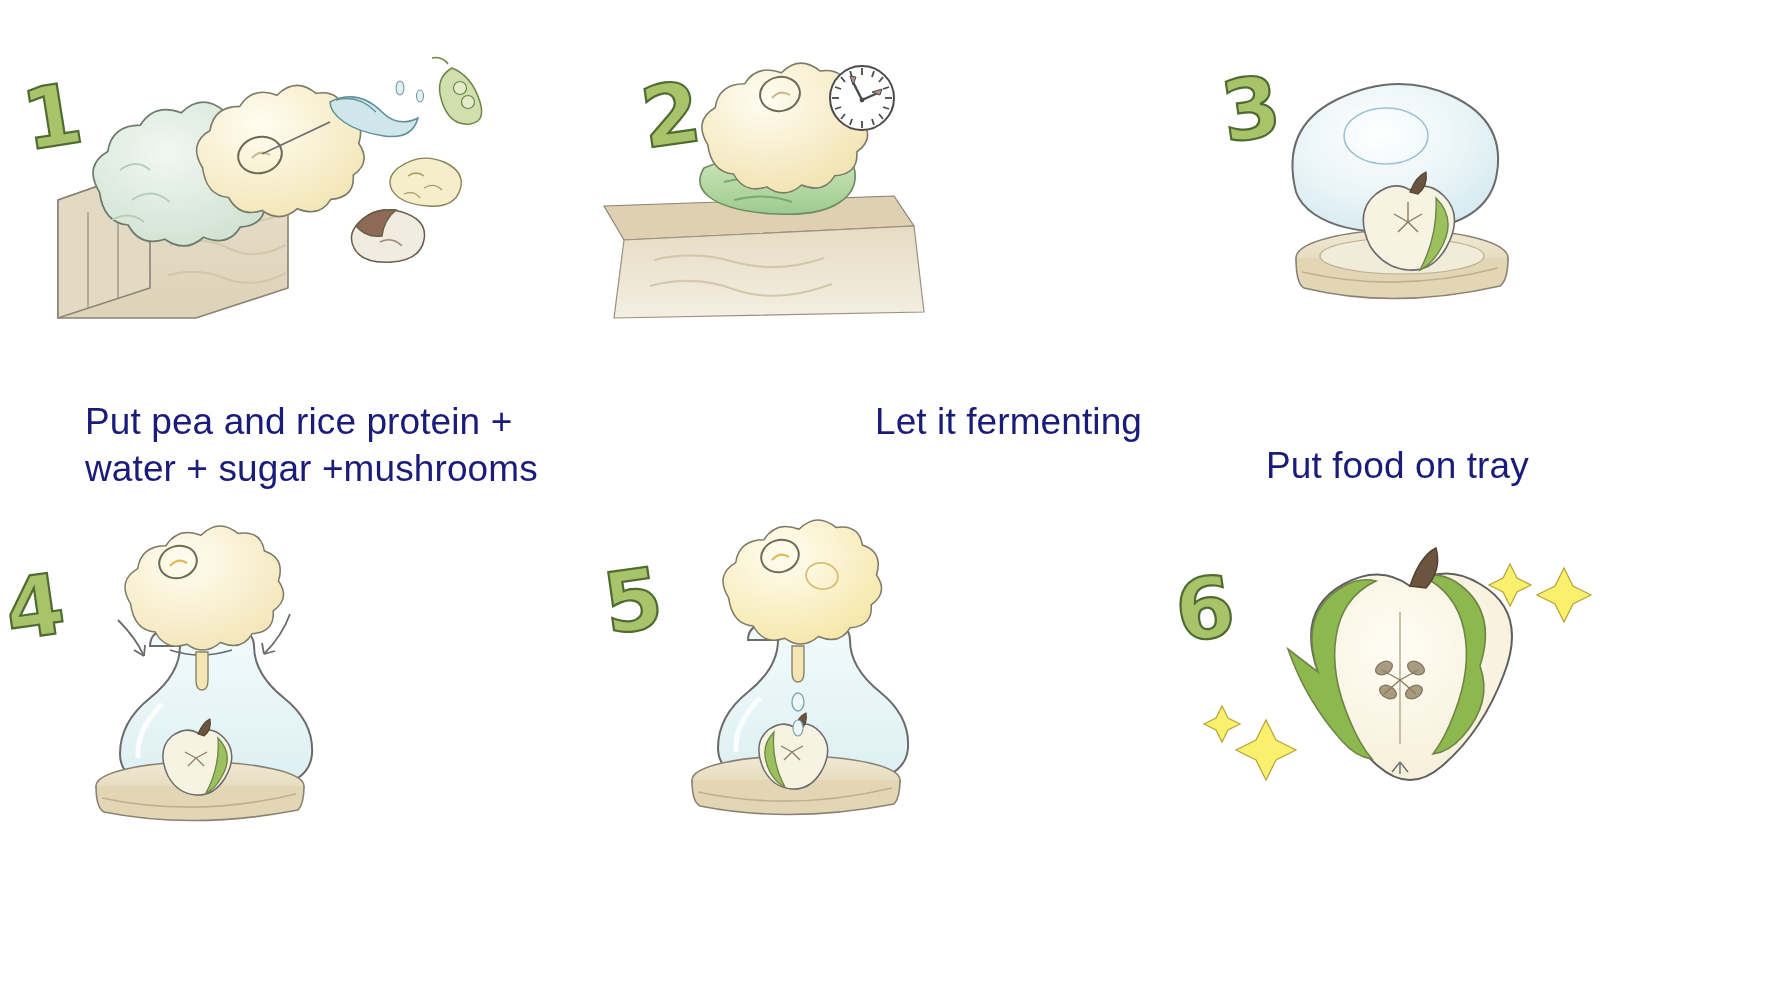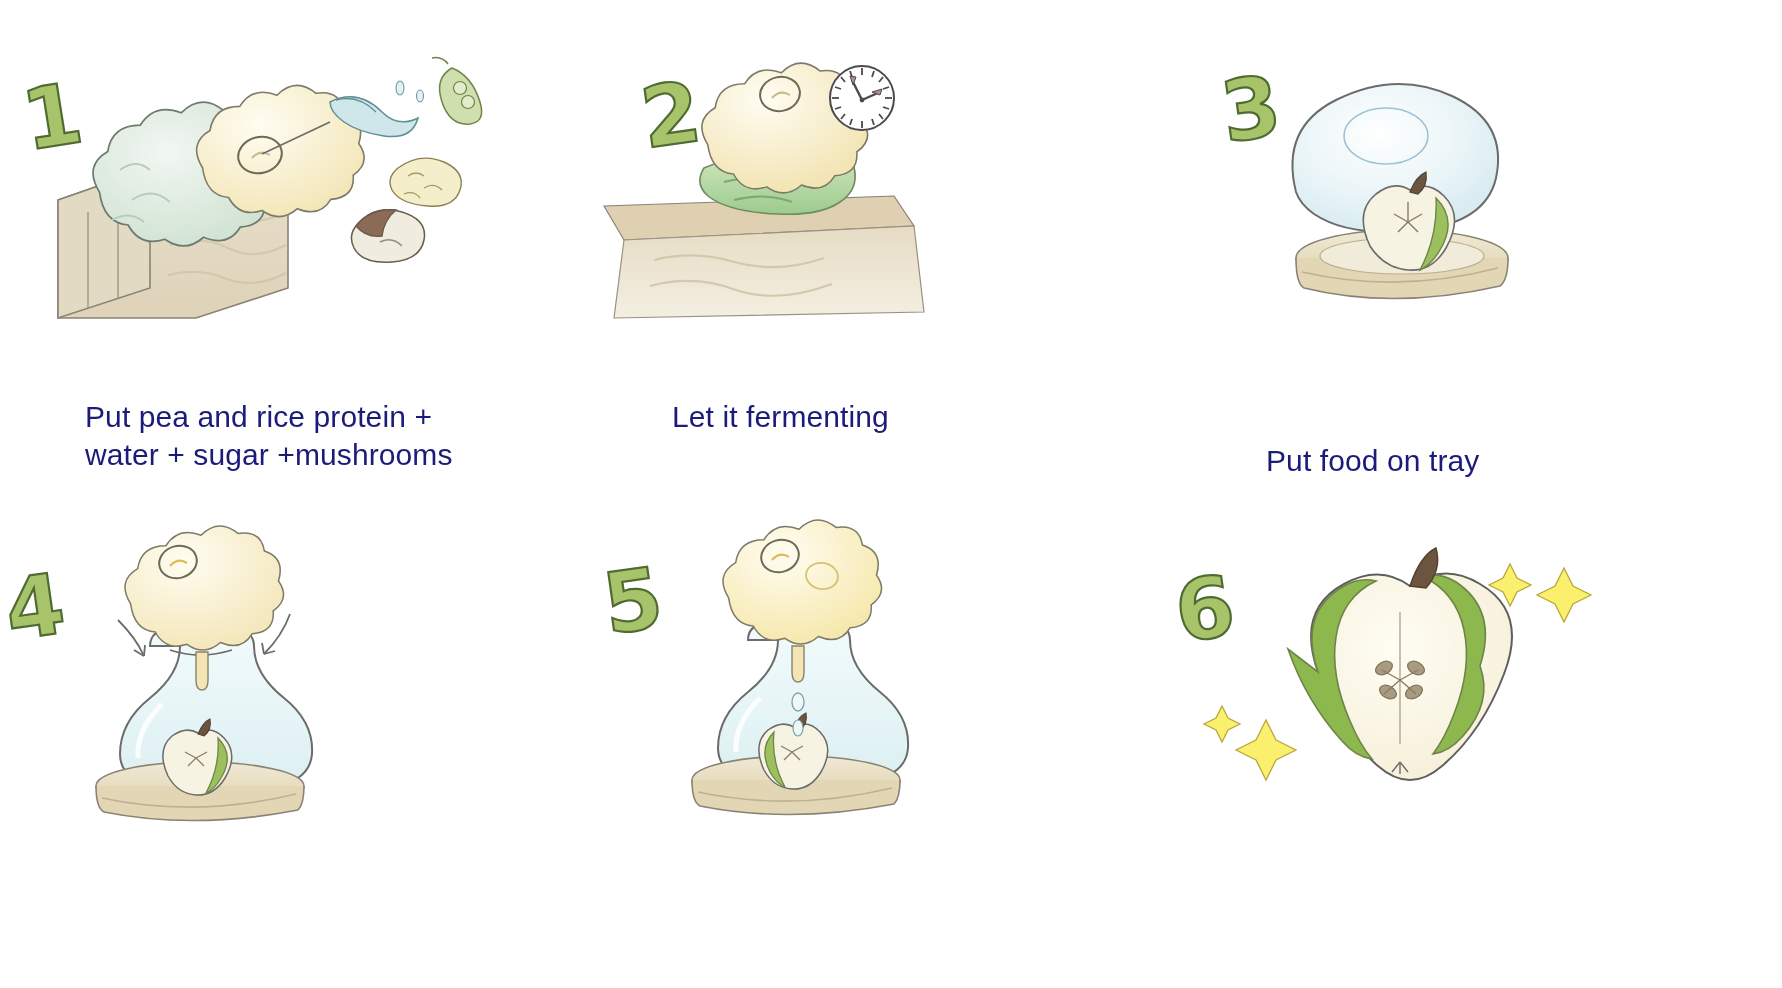--- a/index.html
+++ b/index.html
@@ -51,32 +51,32 @@
     width: 100%;
     height: 100%;
     overflow: visible;
   }
 
   .step-caption {
     position: absolute;
     left: 85px;
     width: 470px;
     color: #1b1b7a;
-    font-size: 30px;
+    font-size: 37px;
     line-height: 1.28;
     font-weight: 400;
     letter-spacing: 0.1px;
     white-space: pre-line;
   }
 
   
   .r1 .step-caption { top: 398px; }
 
   
-  .c2 .step-caption { left: 672px; }
+  .c2 .step-caption { left: 672px; text-align: right; }
   .c3 .step-caption { left: 1258px; margin-top: 44px; }
 
   .cell1 .step-caption { left: 85px; top: 398px; }
   .cell2 .step-caption { left: 78px; top: 398px; }
   .cell3 .step-caption { left: 78px; top: 398px; }
 
   .cell4 .step-art, .cell5 .step-art, .cell6 .step-art { top: 470px; }
   .cell1 .step-art, .cell2 .step-art, .cell3 .step-art { top: 50px; }
 
   

